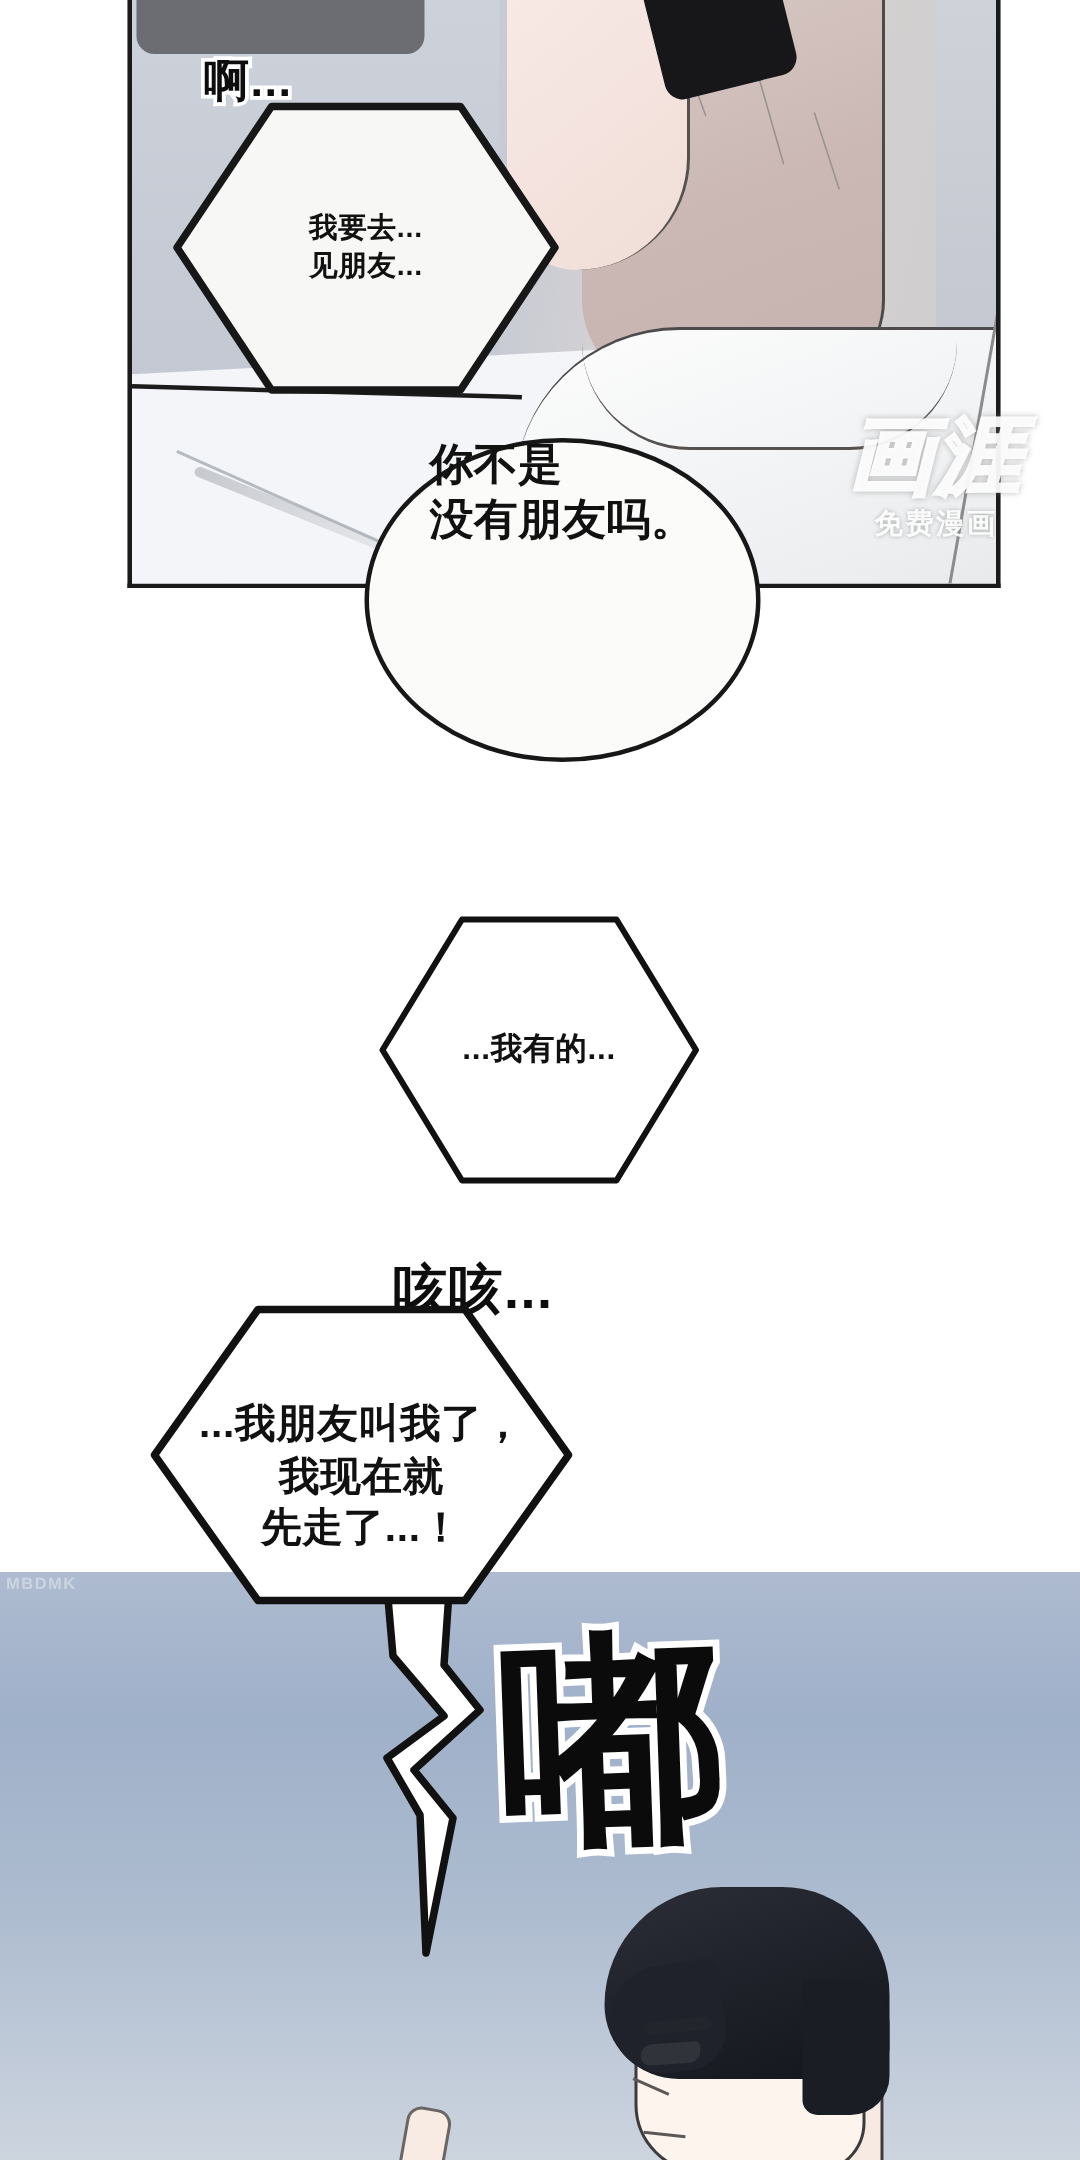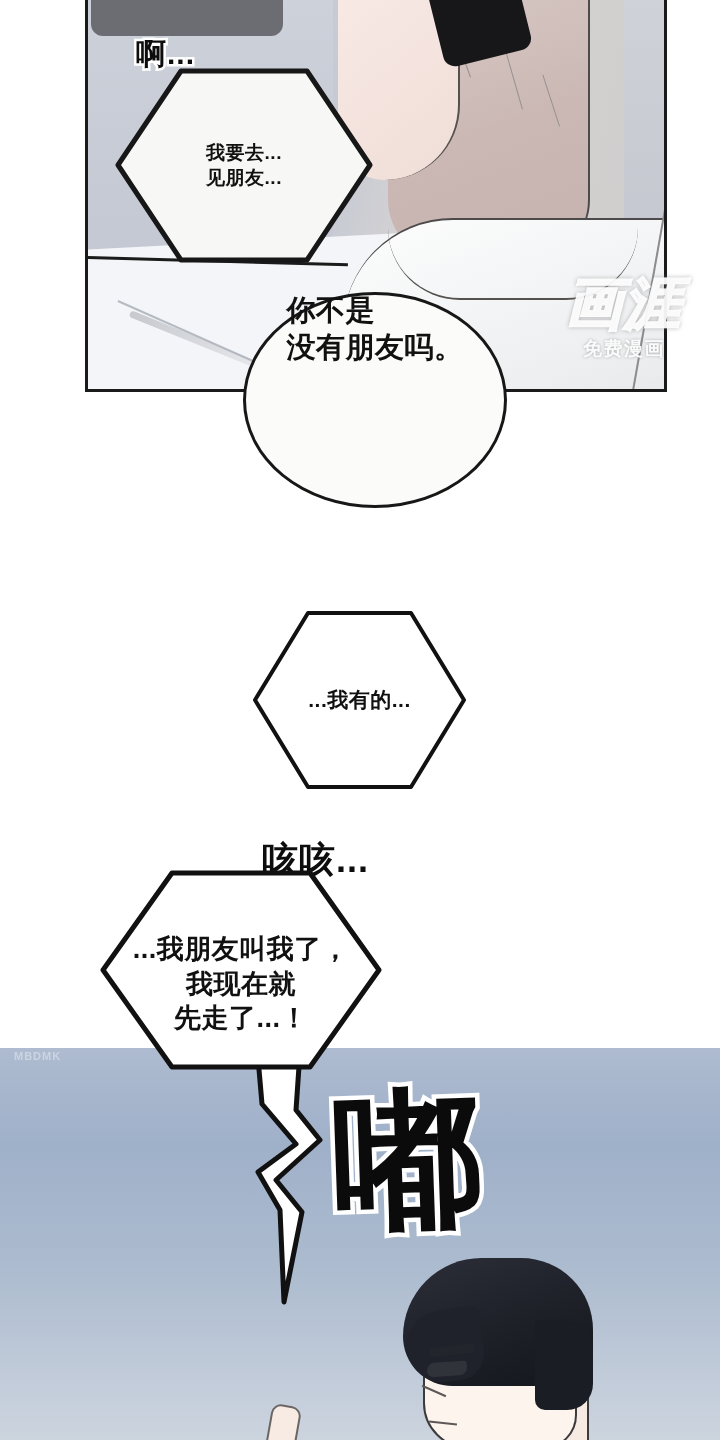--- a/index.html
+++ b/index.html
@@ -220,21 +220,21 @@
   
   .panel-bottom {
     position: absolute;
     left: 0; top: 1048px;
     width: 720px; height: 392px;
     overflow: hidden;
     background: linear-gradient(180deg, #aebbd0 0%, #9fb0c9 25%, #adbccf 58%, #c2ccda 85%, #ccd4de 100%);
   }
   .panel-bottom-wm {
     position: absolute;
-    left: 14px; top: 2px;
+    left: 4px; top: 2px;
     font-size: 11px;
     color: rgba(255,255,255,.38);
     letter-spacing: 1px;
     font-weight: 700;
   }
   
   #sfx-du {
     position: absolute;
     left: 333px; top: 1085px;
     font-size: 150px;

